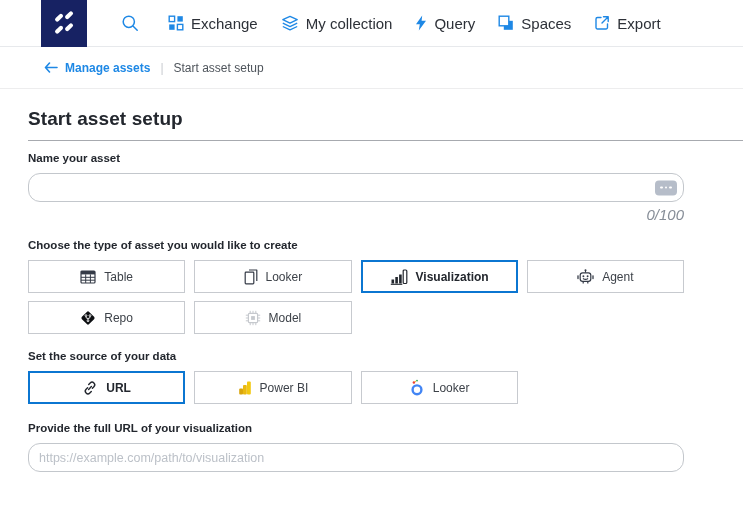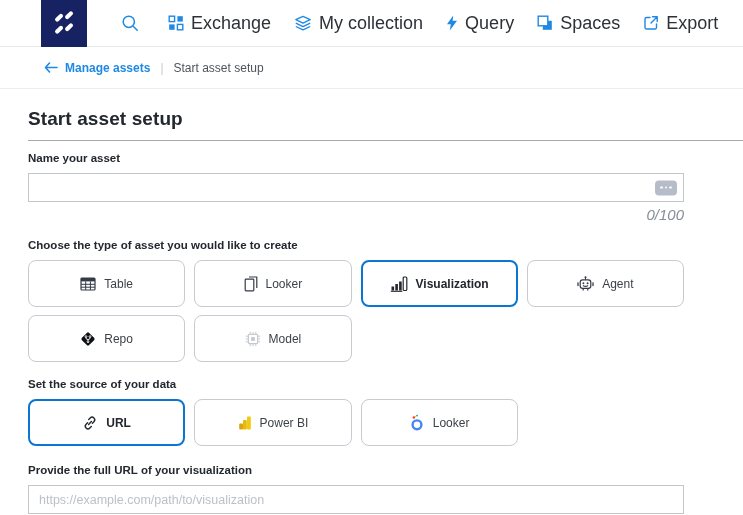--- a/index.html
+++ b/index.html
@@ -5,48 +5,48 @@
   * { margin:0; padding:0; box-sizing:border-box; }
   html,body { width:743px; height:515px; background:#ffffff;
     font-family:"Liberation Sans", sans-serif; color:#23272e; overflow:hidden; }
 
   
   .topbar { height:47px; display:flex; align-items:center; border-bottom:1px solid #e7e9ec; background:#fff; }
   .logo { width:46px; height:47px; margin-left:41px; background:#172263; display:flex; align-items:center; justify-content:center; cursor:pointer; flex:0 0 auto; }
   .search-btn { margin-left:33px; width:20px; height:20px; display:flex; align-items:center; justify-content:center; cursor:pointer; flex:0 0 auto; }
   .nav { display:flex; align-items:center; margin-left:26px; gap:19px; }
   .nav-item { display:flex; align-items:center; gap:7px; cursor:pointer; padding:4px 2px; }
-  .nav-item span.lbl { font-size:18px; color:#2d3138; white-space:nowrap; }
+  .nav-item span.lbl { font-size:15px; color:#2d3138; white-space:nowrap; }
 
   
   .crumbbar { height:42px; display:flex; align-items:center; padding-left:44px; border-bottom:1px solid #ededee; }
   .crumb-back { display:flex; align-items:center; gap:7px; cursor:pointer; }
   .crumb-back .txt { font-size:12px; font-weight:700; color:#1e88e5; }
   .crumb-sep { margin:0 10px; font-size:12px; color:#c9ccd1; }
   .crumb-cur { font-size:12px; color:#4e545b; }
 
   
   .main { padding-left:28px; }
   h1.page-title { margin-top:19px; font-size:19px; font-weight:700; color:#23272e; letter-spacing:.1px; }
   .title-divider { margin-top:10px; height:1px; background:#a7aaaf; width:715px; }
 
   .form { width:656px; }
   .field-label { margin-top:11px; font-size:11.5px; font-weight:700; color:#23272e; }
   .input-wrap { position:relative; margin-top:9px; }
-  .text-input { width:656px; height:29px; border:1px solid #c3c7cc; border-radius:0; padding:0 34px 0 10px;
+  .text-input { width:656px; height:29px; border:1px solid #c3c7cc; border-radius:12px; padding:0 34px 0 10px;
     font-size:12.5px; font-family:"Liberation Sans",sans-serif; color:#2d3138; outline:none; }
   .text-input::placeholder { color:#bcc1c8; }
   .ellipsis-chip { position:absolute; right:7px; top:50%; transform:translateY(-50%); width:22px; height:15px;
     background:#b6bdc9; border-radius:4px; display:flex; align-items:center; justify-content:center; gap:2px; cursor:pointer; }
   .ellipsis-chip i { width:2.5px; height:2.5px; border-radius:50%; background:#fff; display:block; }
   .counter { margin-top:4px; width:656px; text-align:right; font-size:15px; font-style:italic; color:#878e98; }
 
   .opt-grid { margin-top:9px; display:grid; grid-template-columns:repeat(4,1fr); column-gap:9px; row-gap:8px; }
   .opt-grid.src { grid-template-columns:repeat(4,1fr); }
-  .opt-btn { height:47px; background:#fff; border:1px solid #c7cacf; border-radius:8px;
+  .opt-btn { height:33px; background:#fff; border:1px solid #c7cacf; border-radius:0;
     display:flex; align-items:center; justify-content:center; gap:8px; cursor:pointer; }
   .opt-btn .lbl { font-size:12px; color:#3d4249; }
   .opt-btn.selected { border:2px solid #0b76d1; }
   .opt-btn.selected .lbl { font-weight:700; color:#23272e; }
   .icon { display:flex; align-items:center; justify-content:center; }
 </style>
 </head>
 <body>
 
 <div class="topbar">

